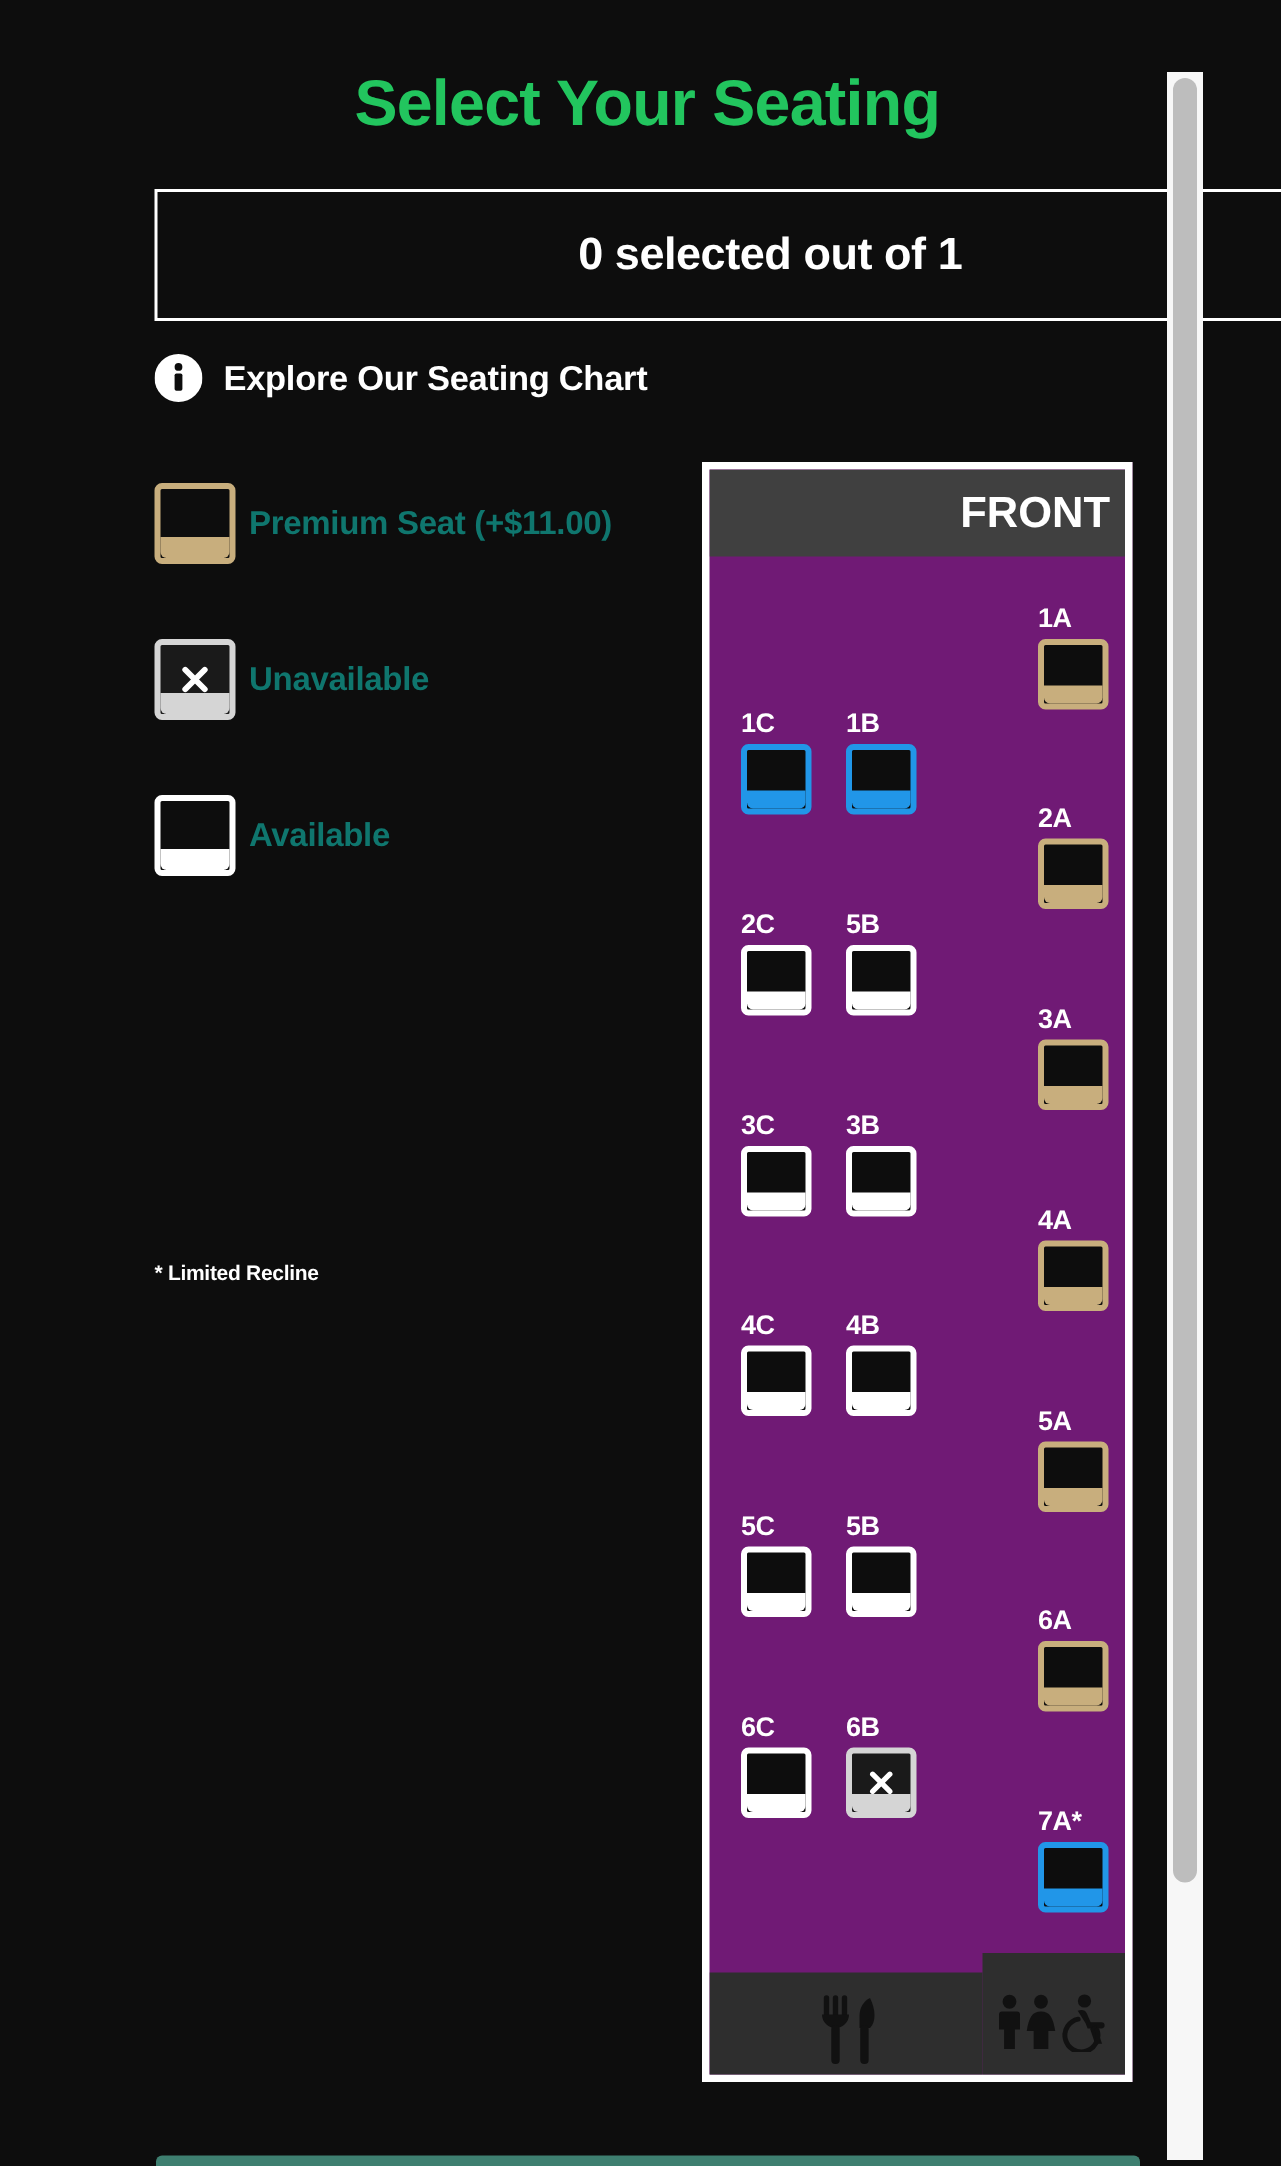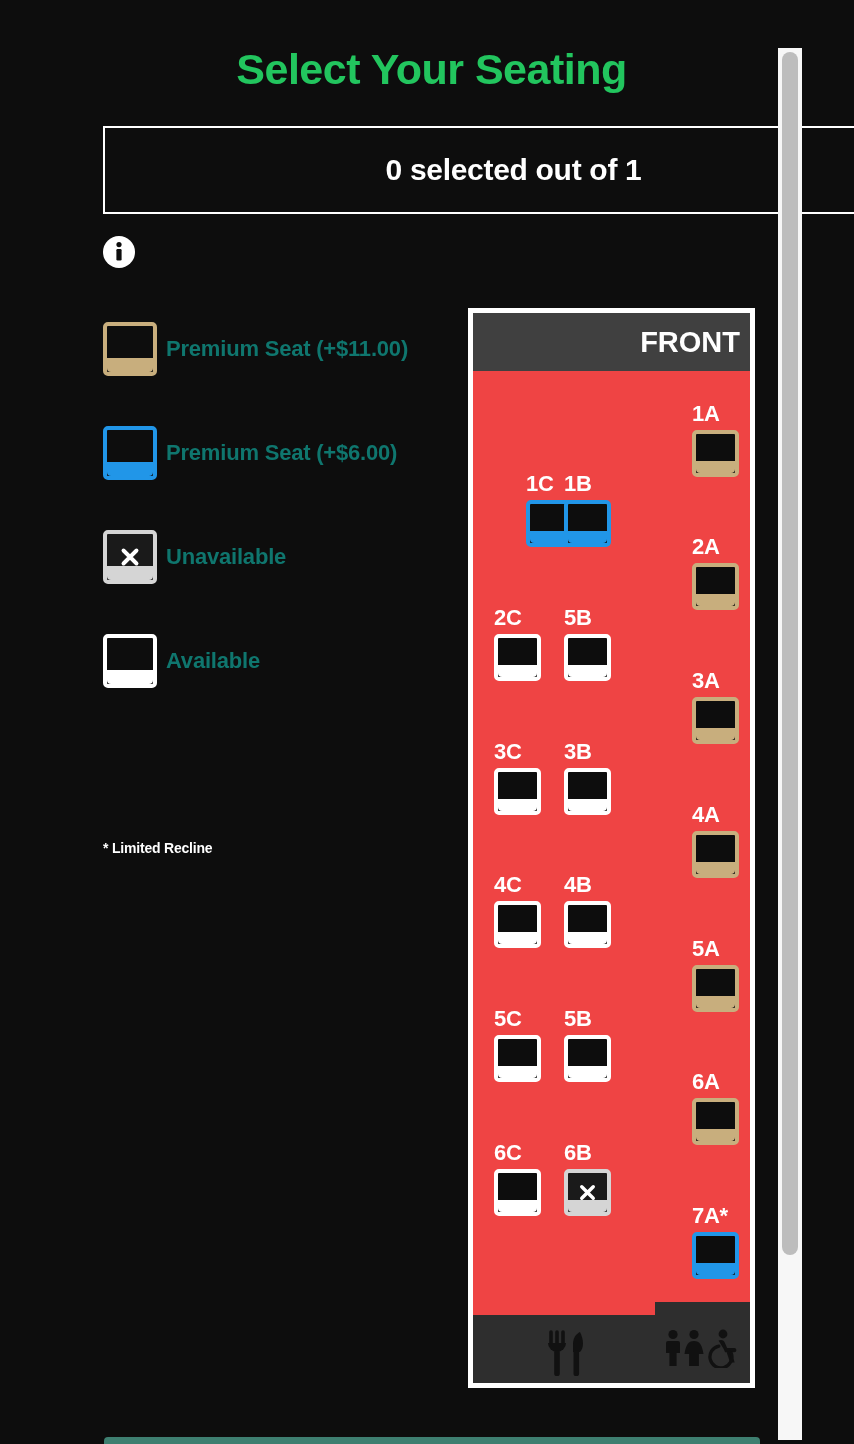--- a/index.html
+++ b/index.html
@@ -180,21 +180,21 @@
 
   
   .seatmap {
     position: absolute;
     left: 468px;
     top: 308px;
     width: 287px;
     height: 1080px;
     box-sizing: border-box;
     border: 5px solid #ffffff;
-    background: #ef4444;
+    background: #701a75;
     overflow: hidden;
   }
   .front-bar {
     position: absolute;
     left: 0;
     top: 0;
     width: 277px;
     height: 58px;
     background: #404040;
     display: flex;
@@ -209,21 +209,21 @@
     letter-spacing: 0px;
     color: #ffffff;
   }
 
   
   .seat-cell {
     position: absolute;
     width: 47px;
   }
   .seat-cell .seat-code {
-    font-size: 22px;
+    font-size: 18px;
     font-weight: 700;
     letter-spacing: -0.3px;
     color: #ffffff;
     line-height: 1;
     margin-bottom: 5px;
     white-space: nowrap;
   }
   .seat-cell.col-a .seat-code { margin-left: 0px; }
 
   
@@ -285,37 +285,32 @@
 <div class="counter-box">
   <span class="counter-text">0 selected out of 1</span>
 </div>
 
 <div class="explore-row">
   <svg class="info-icon" viewBox="0 0 32 32">
     <circle cx="16" cy="16" r="16" fill="#ffffff"></circle>
     <circle cx="16" cy="8.6" r="2.6" fill="#0d0d0d"></circle>
     <rect x="13.4" y="13" width="5.2" height="11.5" rx="1.2" fill="#0d0d0d"></rect>
   </svg>
+  <span class="explore-label">Explore Our Seating Chart</span>
 </div>
 
 <div class="legend">
 
   <div class="legend-row">
     <span class="seat seat-lg seat-premium-tan">
       <span class="seat-base"></span>
     </span>
     <span class="legend-label">Premium Seat (+$11.00)</span>
   </div>
 
-  <div class="legend-row">
-    <span class="seat seat-lg seat-premium-blue">
-      <span class="seat-base"></span>
-    </span>
-    <span class="legend-label">Premium Seat (+$6.00)</span>
-  </div>
 
 
   <div class="legend-row">
     <span class="seat seat-lg seat-unavailable">
       <span class="seat-base"></span>
       <svg class="glyph-x" width="26" height="26" viewBox="0 0 24 24">
         <path d="M6 6 L18 18 M18 6 L6 18" fill="none" stroke="#ffffff" stroke-width="3.6" stroke-linecap="round"></path>
       </svg>
     </span>
     <span class="legend-label">Unavailable</span>
@@ -338,21 +333,21 @@
     <span class="front-label">FRONT</span>
   </div>
 
   <div id="seat-host">
       <div class="seat-cell col-a" style="left: 219px; top: 90px;">
         <div class="seat-code">1A</div>
         <div class="seat seat-sm seat-premium-tan">
           <span class="seat-base"></span>
         </div>
       </div>
-      <div class="seat-cell col-c" style="left: 21px; top: 160px; margin-left: 32px;">
+      <div class="seat-cell col-c" style="left: 21px; top: 160px;">
         <div class="seat-code">1C</div>
         <div class="seat seat-sm seat-premium-blue">
           <span class="seat-base"></span>
         </div>
       </div>
       <div class="seat-cell col-b" style="left: 91px; top: 160px;">
         <div class="seat-code">1B</div>
         <div class="seat seat-sm seat-premium-blue">
           <span class="seat-base"></span>
         </div>

